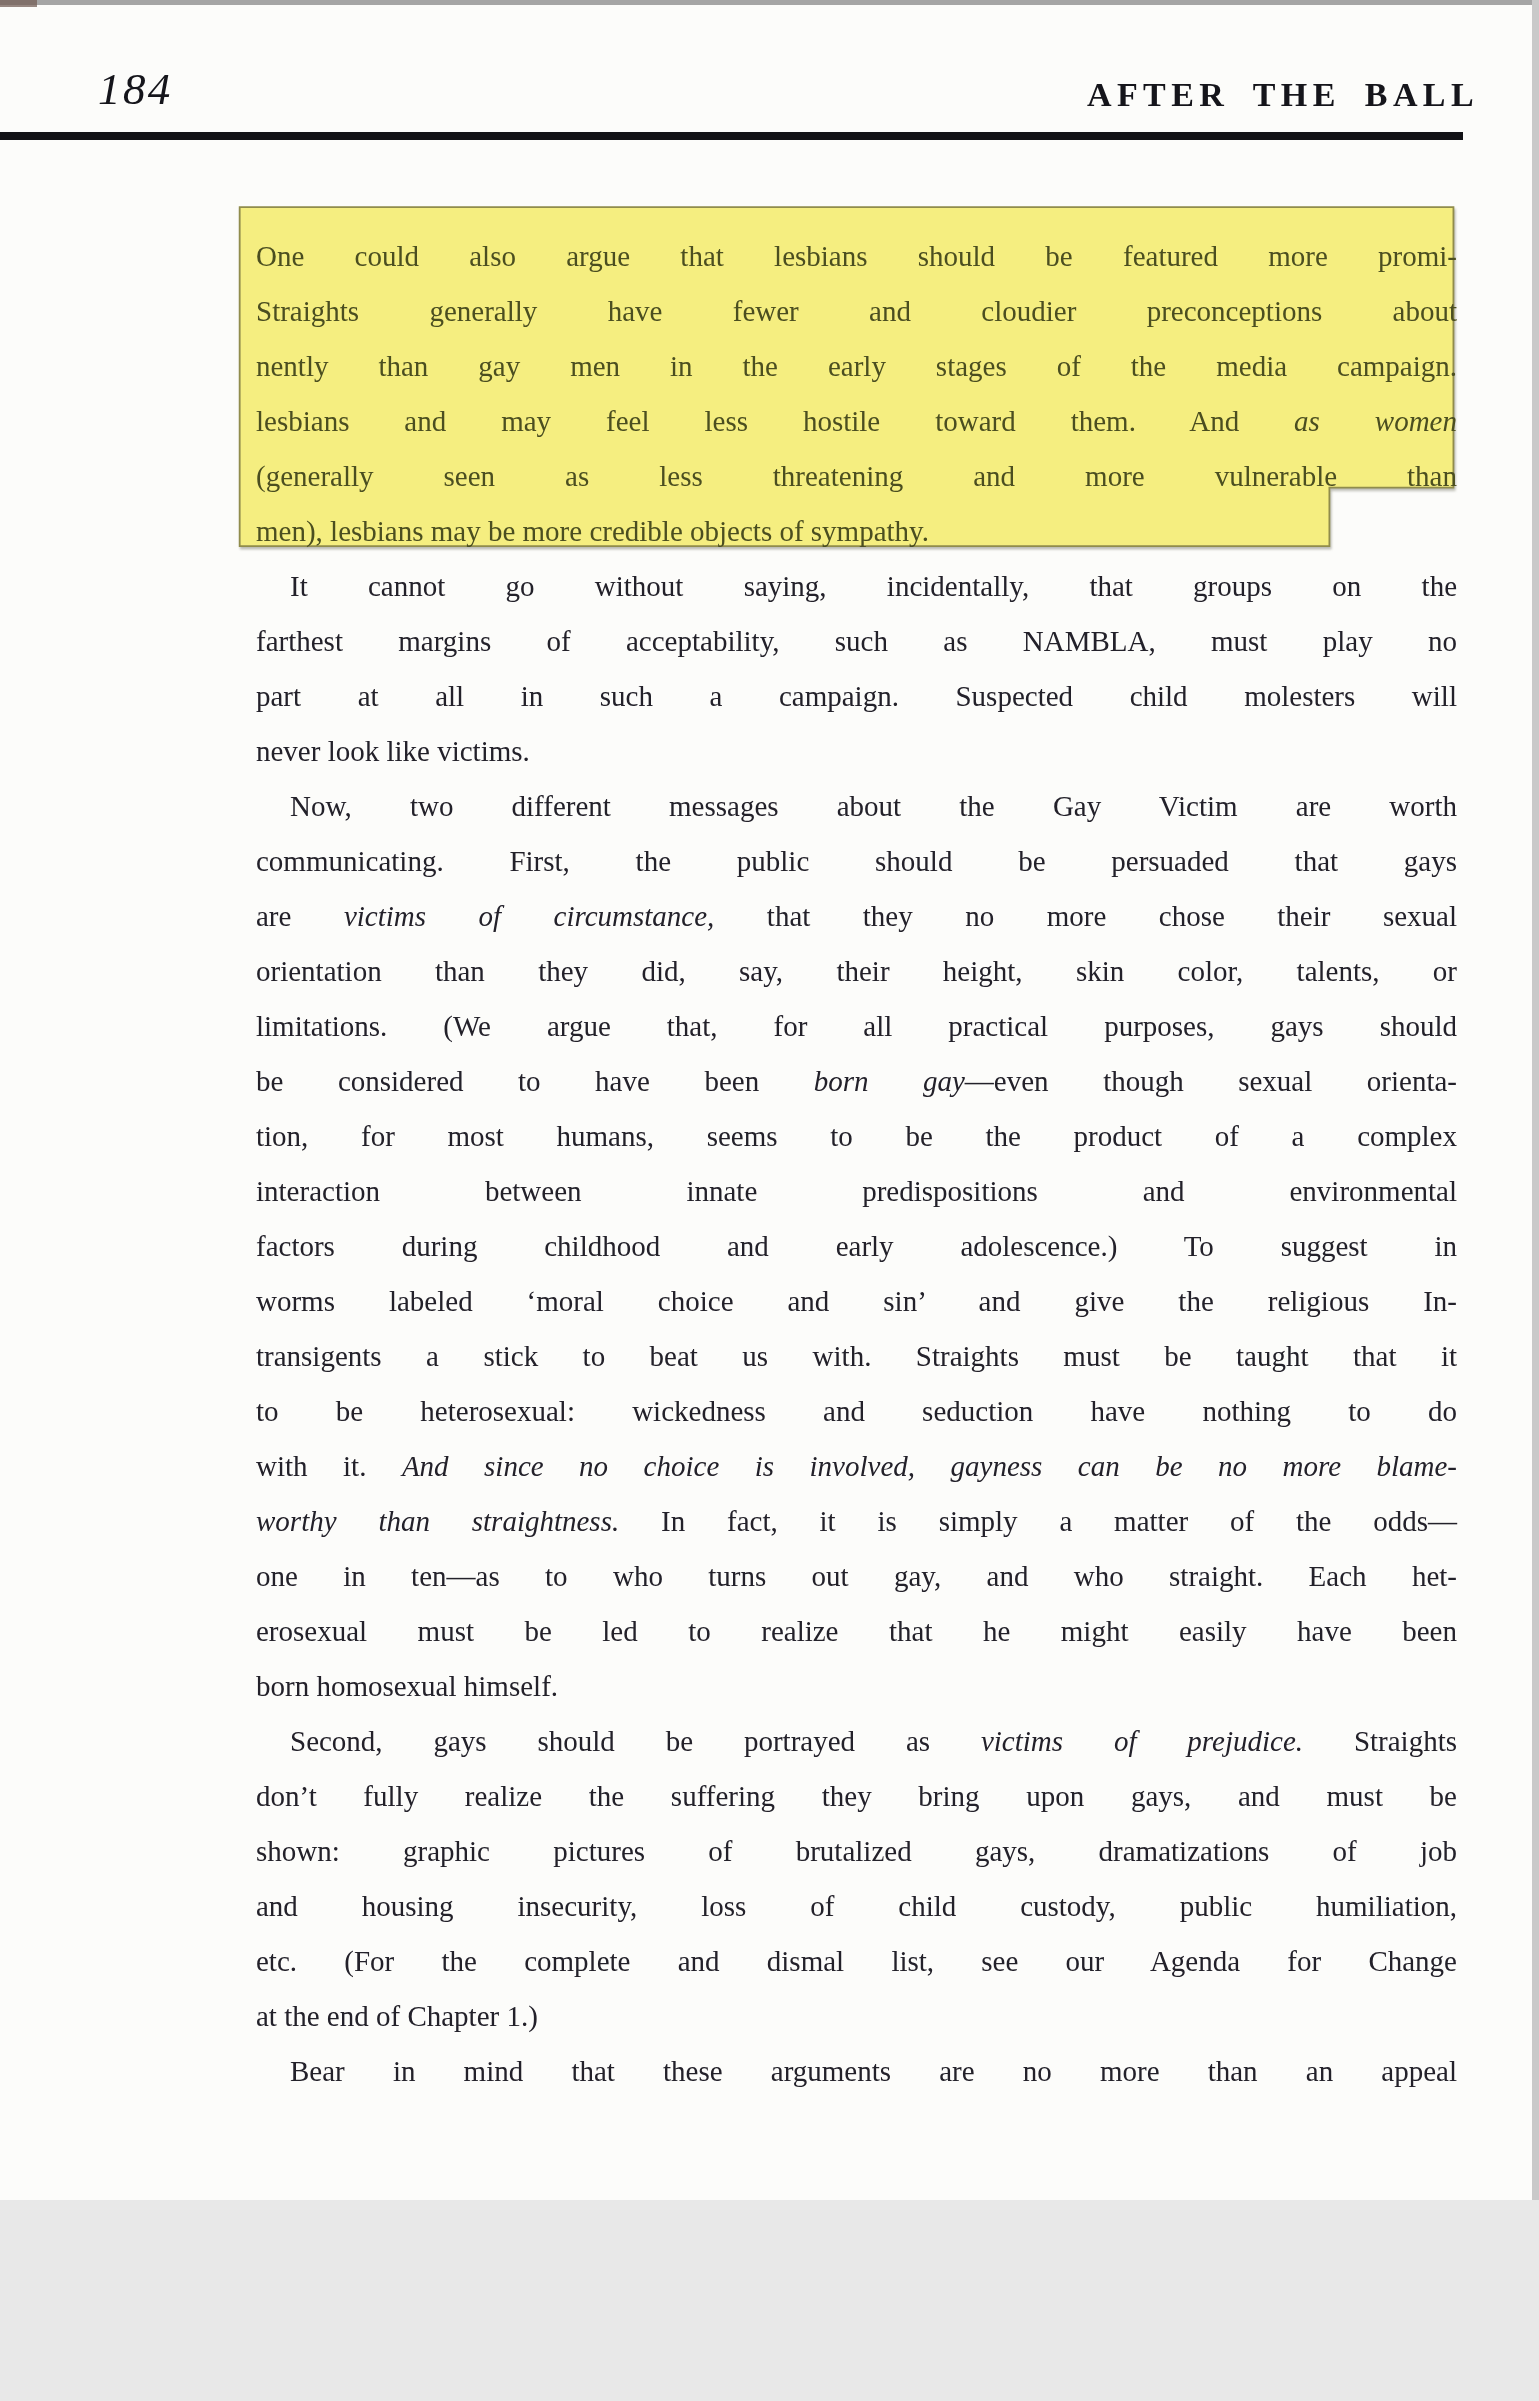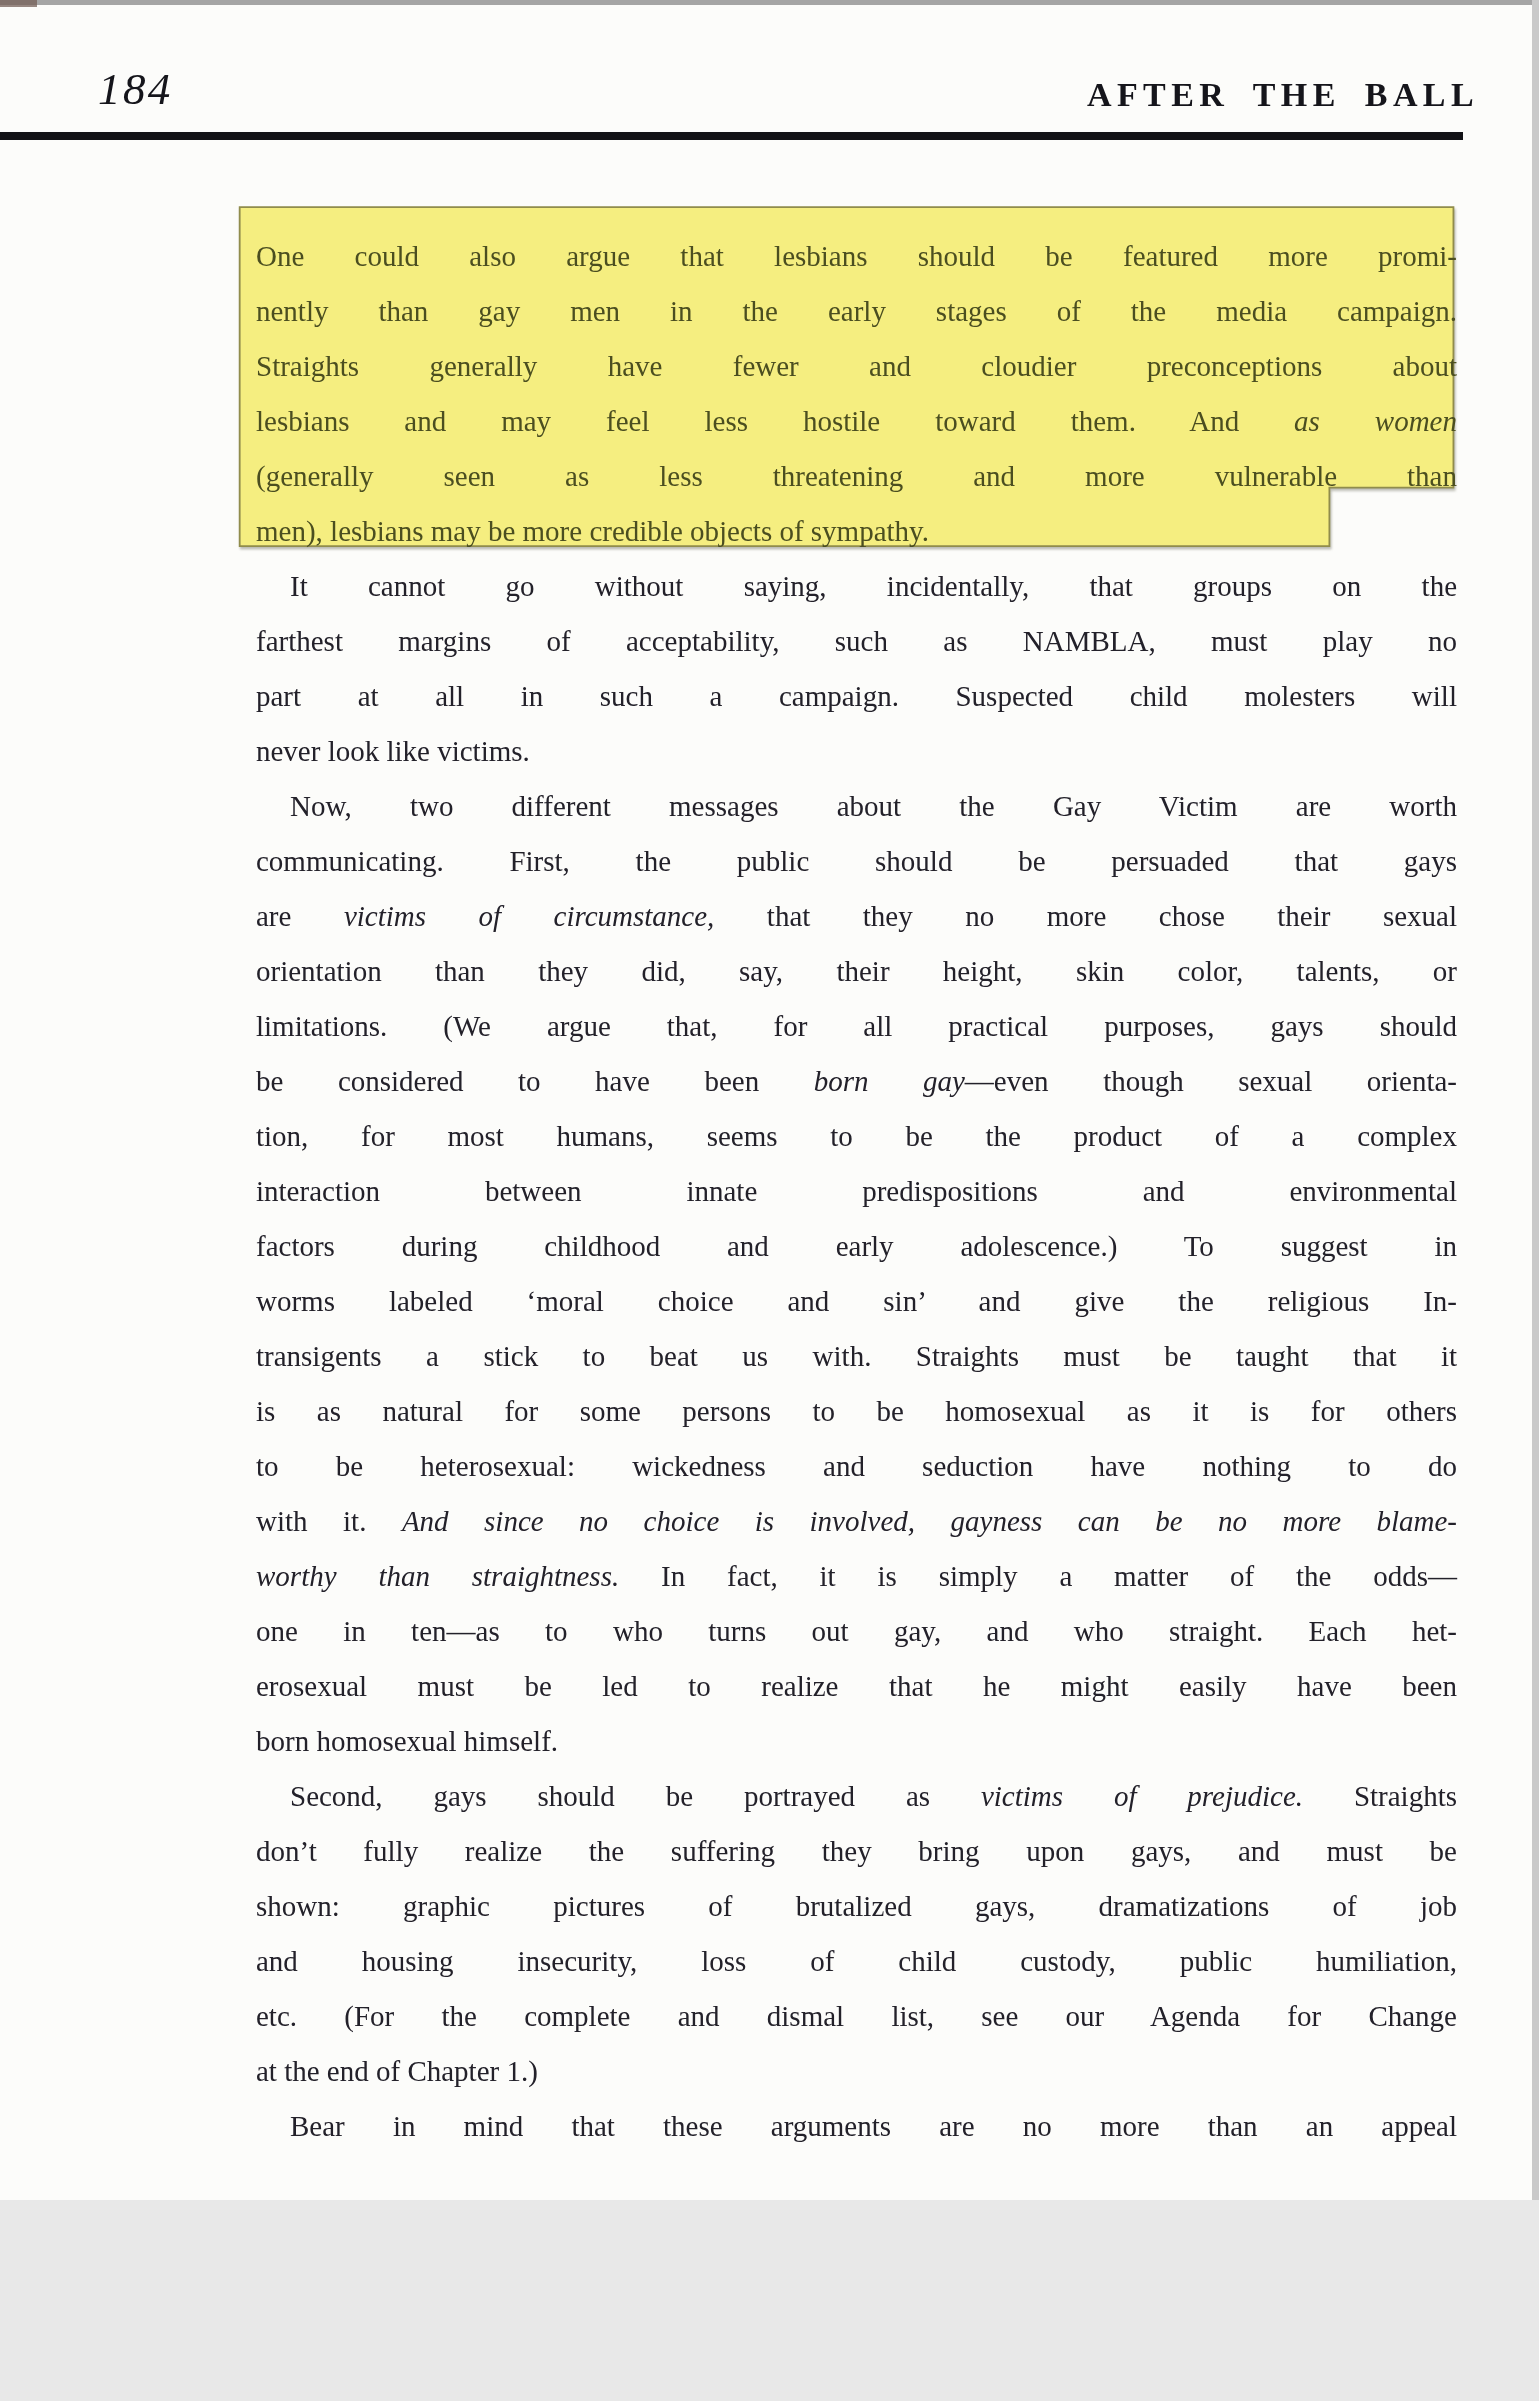--- a/index.html
+++ b/index.html
@@ -57,22 +57,22 @@
   <div class="running-title">AFTER THE BALL</div>
   <div class="header-rule"></div>
 
   <svg class="hl-svg" viewBox="0 0 2556 3988">
     <polygon points="398,344 2414,344 2414,810 2208,810 2208,907 398,907" fill="#f5ee80" stroke="#908c4c"></polygon>
   </svg>
 
   <div class="text-block">
       <div class="hl-text">
         <div class="line"><span class="run">One could also argue that lesbians should be featured more promi-</span></div>
+        <div class="line"><span class="run">Straights generally have fewer and cloudier preconceptions about</span></div>
         <div class="line"><span class="run">nently than gay men in the early stages of the media campaign.</span></div>
-        <div class="line"><span class="run">Straights generally have fewer and cloudier preconceptions about</span></div>
         <div class="line"><span class="run">lesbians and may feel less hostile toward them. And </span><span class="run it">as women</span></div>
         <div class="line"><span class="run">(generally seen as less threatening and more vulnerable than</span></div>
         <div class="line last"><span class="run">men), lesbians may be more credible objects of sympathy.</span></div>
       </div>
       <div>
         <div class="line indent"><span class="run">It cannot go without saying, incidentally, that groups on the</span></div>
         <div class="line"><span class="run">farthest margins of acceptability, such as NAMBLA, must play no</span></div>
         <div class="line"><span class="run">part at all in such a campaign. Suspected child molesters will</span></div>
         <div class="line last"><span class="run">never look like victims.</span></div>
       </div>
@@ -81,21 +81,20 @@
         <div class="line"><span class="run">communicating. First, the public should be persuaded that gays</span></div>
         <div class="line"><span class="run">are </span><span class="run it">victims of circumstance,</span><span class="run"> that they no more chose their sexual</span></div>
         <div class="line"><span class="run">orientation than they did, say, their height, skin color, talents, or</span></div>
         <div class="line"><span class="run">limitations. (We argue that, for all practical purposes, gays should</span></div>
         <div class="line"><span class="run">be considered to have been </span><span class="run it">born gay</span><span class="run">—even though sexual orienta-</span></div>
         <div class="line"><span class="run">tion, for most humans, seems to be the product of a complex</span></div>
         <div class="line"><span class="run">interaction between innate predispositions and environmental</span></div>
         <div class="line"><span class="run">factors during childhood and early adolescence.) To suggest in</span></div>
         <div class="line"><span class="run">worms labeled ‘moral choice and sin’ and give the religious In-</span></div>
         <div class="line"><span class="run">transigents a stick to beat us with. Straights must be taught that it</span></div>
-        <div class="line"><span class="run">is as natural for some persons to be homosexual as it is for others</span></div>
         <div class="line"><span class="run">to be heterosexual: wickedness and seduction have nothing to do</span></div>
         <div class="line"><span class="run">with it. </span><span class="run it">And since no choice is involved, gayness can be no more blame-</span></div>
         <div class="line"><span class="run it">worthy than straightness.</span><span class="run"> In fact, it is simply a matter of the odds—</span></div>
         <div class="line"><span class="run">one in ten—as to who turns out gay, and who straight. Each het-</span></div>
         <div class="line"><span class="run">erosexual must be led to realize that he might easily have been</span></div>
         <div class="line last"><span class="run">born homosexual himself.</span></div>
       </div>
       <div>
         <div class="line indent"><span class="run">Second, gays should be portrayed as </span><span class="run it">victims of prejudice.</span><span class="run"> Straights</span></div>
         <div class="line"><span class="run">don’t fully realize the suffering they bring upon gays, and must be</span></div>

